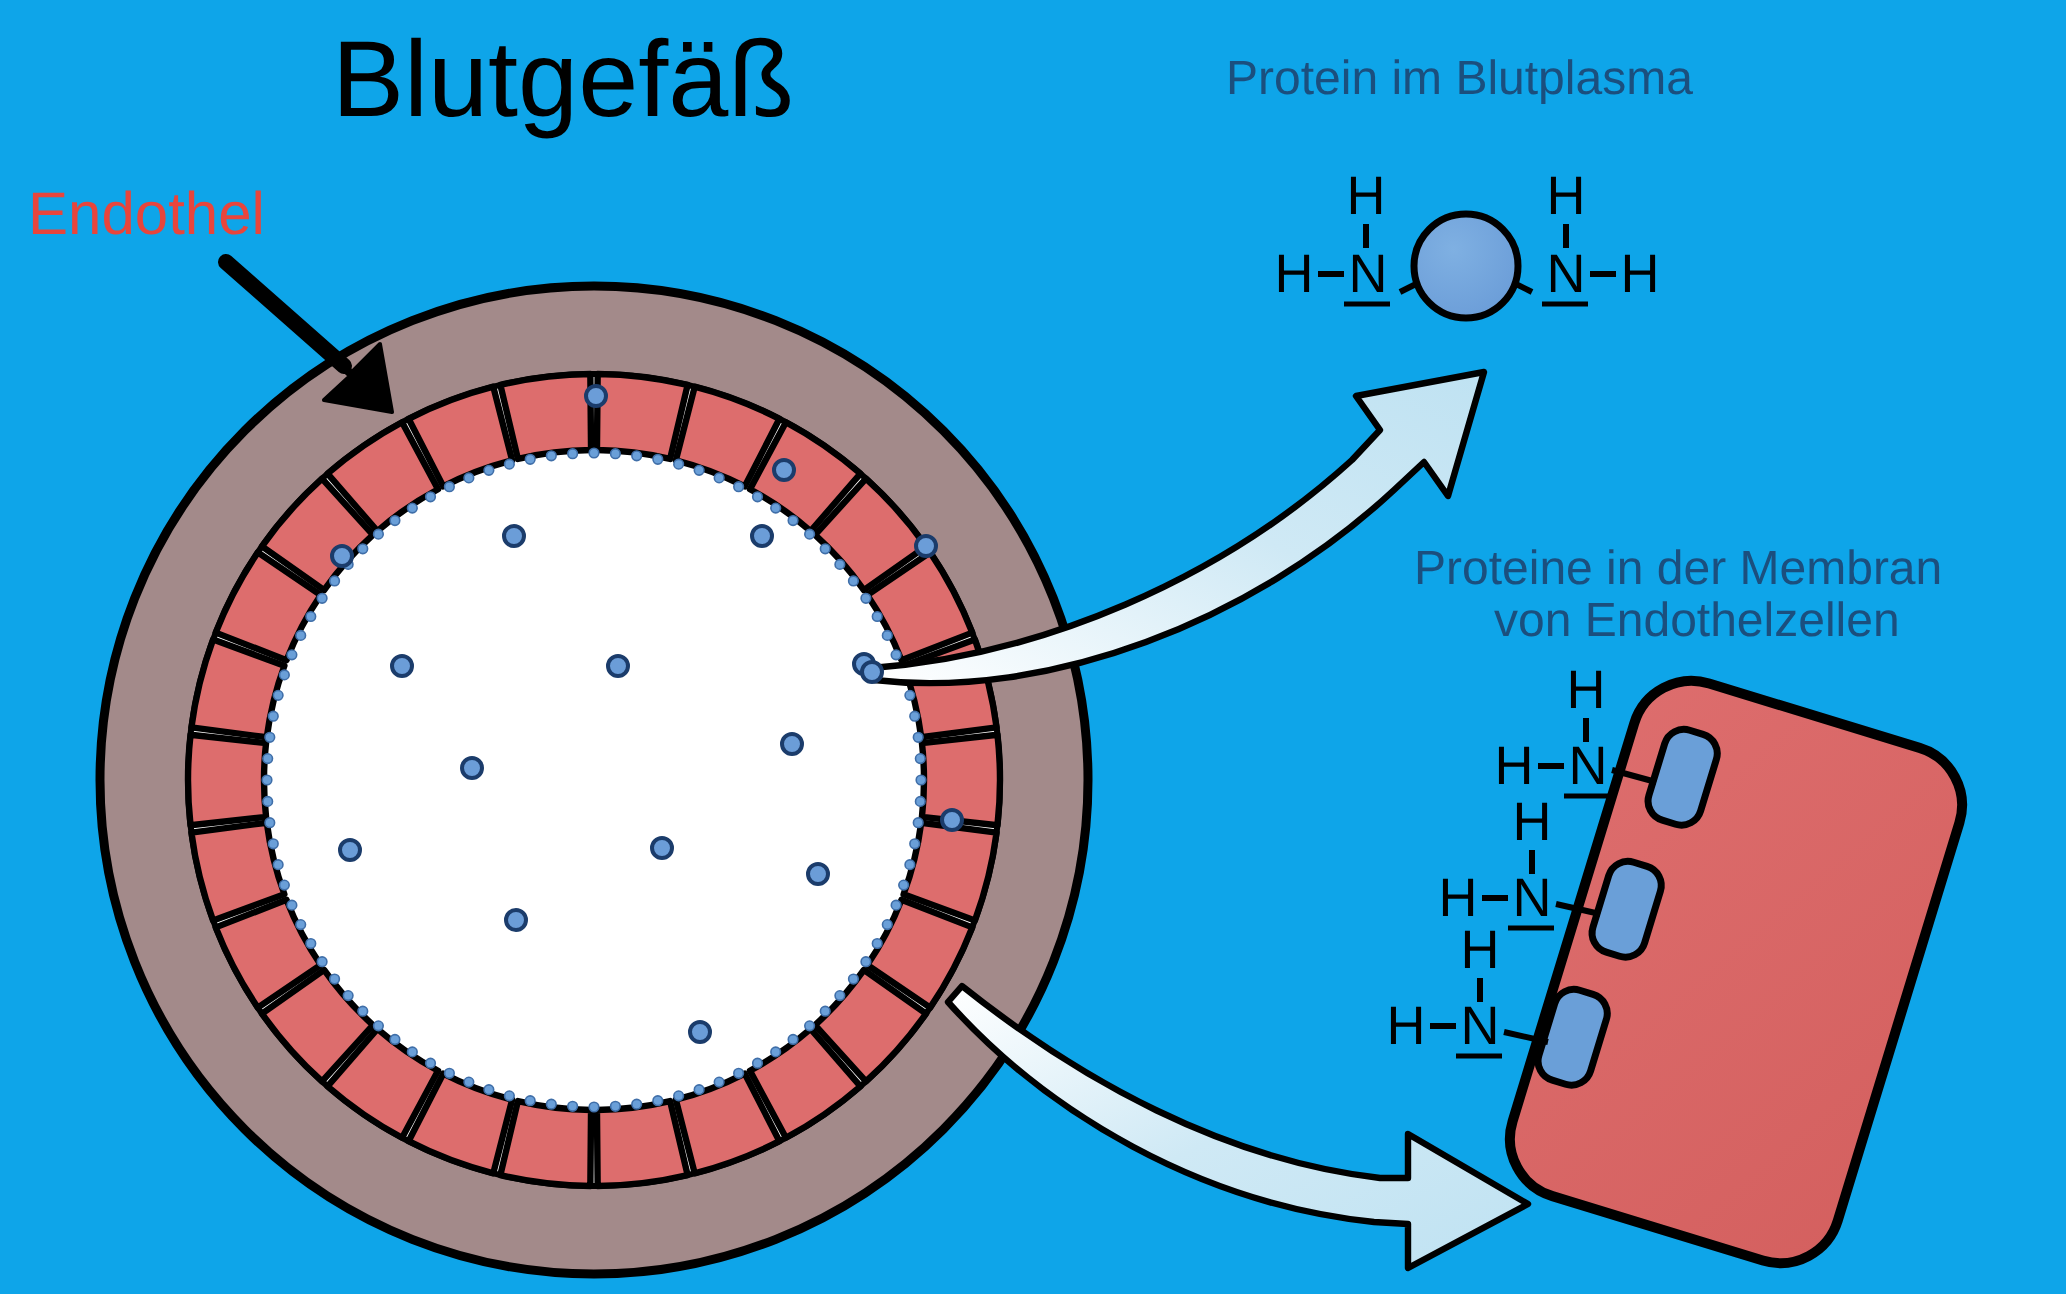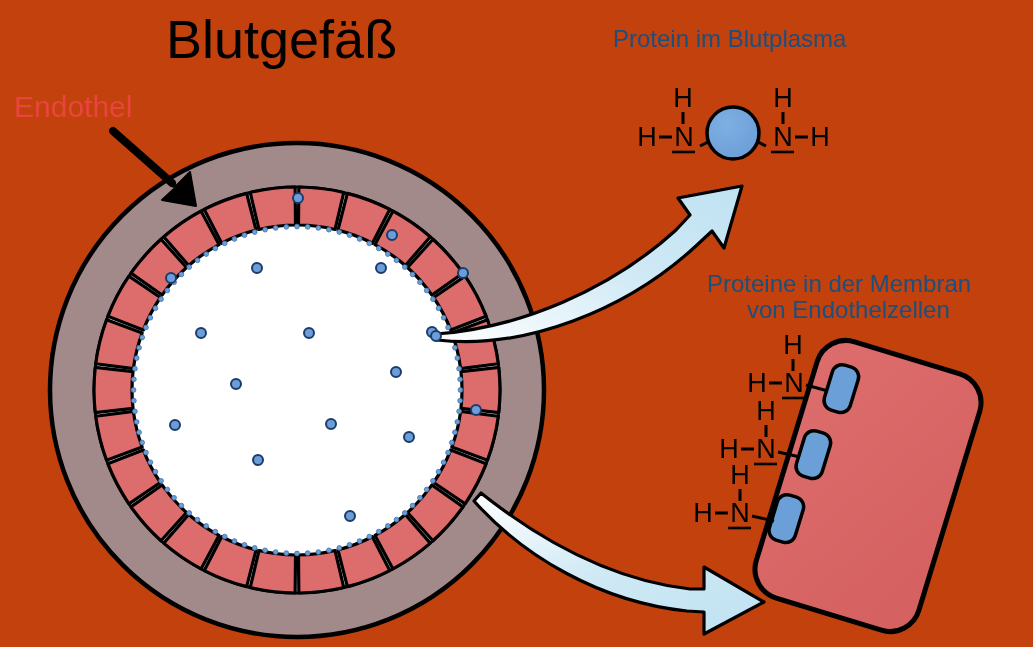--- a/index.html
+++ b/index.html
@@ -10,21 +10,21 @@
   body {
     width: 1033px;
     height: 647px;
     font-family: "Liberation Sans", sans-serif;
     overflow: hidden;
   }
   #figure {
     position: relative;
     width: 1033px;
     height: 647px;
-    background: #c2410c;
+    background: #0ea5e9;
   }
   svg.stage {
     position: absolute;
     top: 0;
     left: 0;
     width: 1033px;
     height: 647px;
   }
   .title-text {
     font-family: "Liberation Sans", sans-serif;

